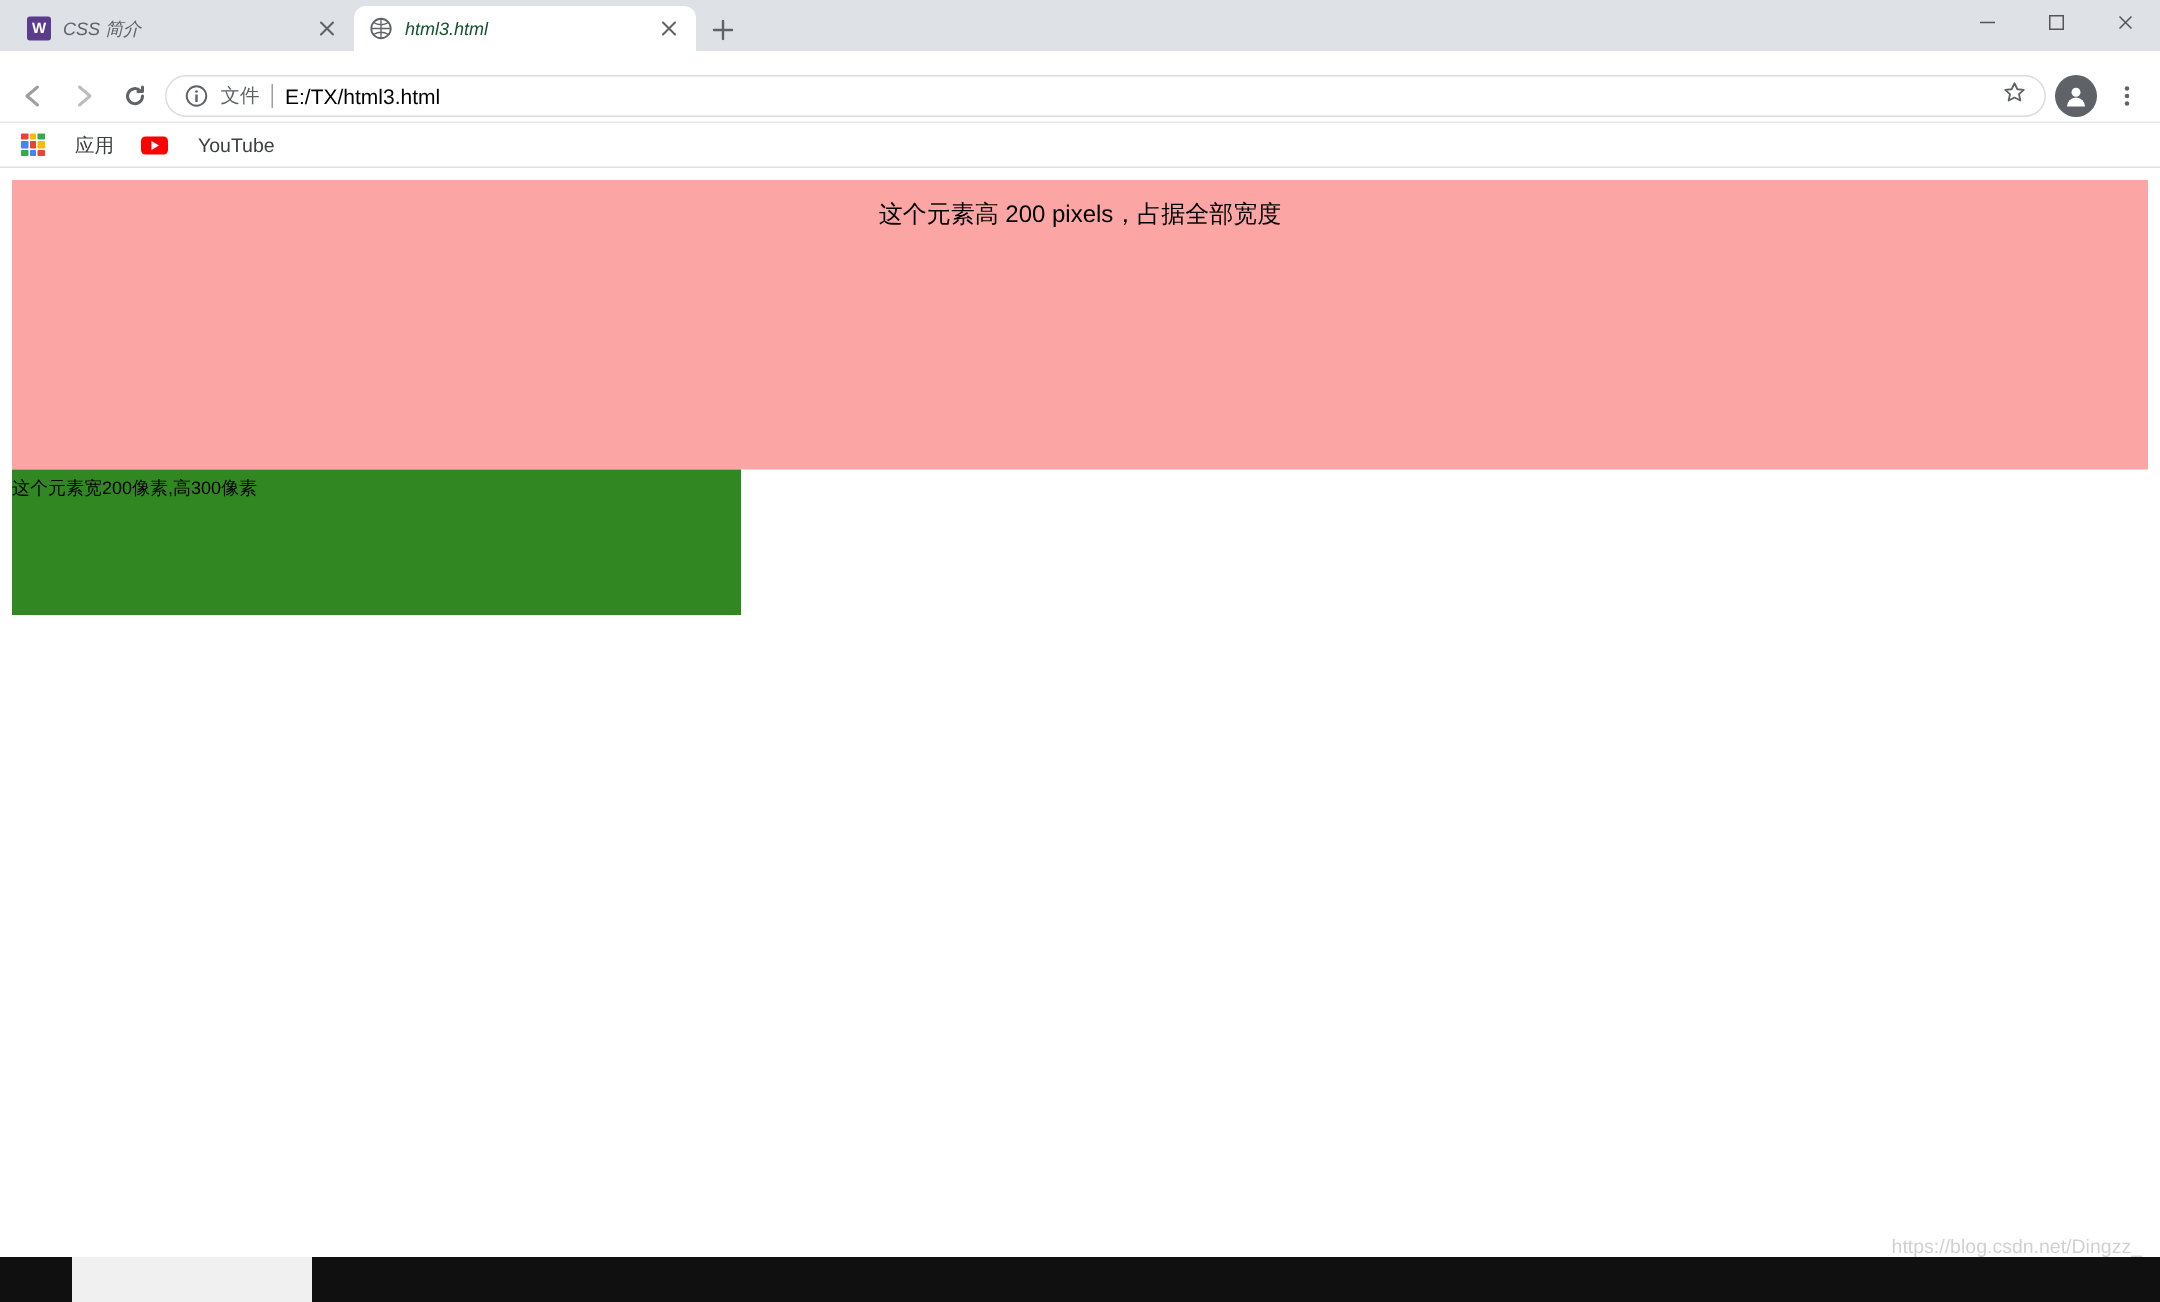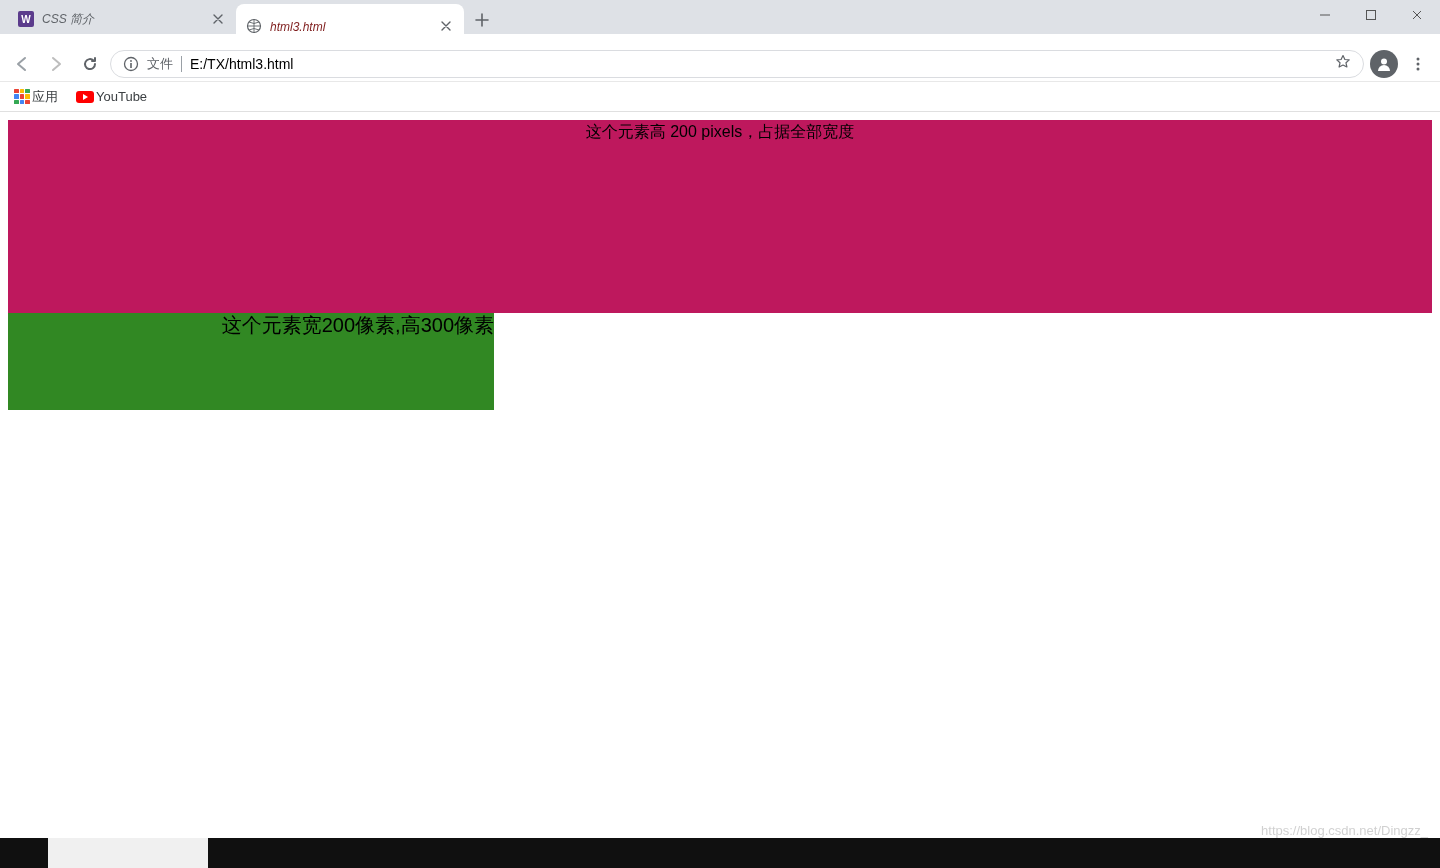--- a/index.html
+++ b/index.html
@@ -28,22 +28,21 @@
       width: 228px;
       padding: 0 10px;
       border-radius: 8px 8px 0 0;
       font-size: 12px;
       color: #5f6368;
       position: relative;
       gap: 8px;
     }
     .tab.active {
       background: #fff;
-      color: #7f1d1d;
-      align-items: flex-end;
+      color: #14532d;
     }
     .tab .favicon {
       width: 16px;
       height: 16px;
       display: inline-flex;
       align-items: center;
       justify-content: center;
       flex-shrink: 0;
     }
     .favicon.w3c {
@@ -175,21 +174,21 @@
       display: flex;
       align-items: center;
       padding: 0 8px;
       gap: 6px;
       border-bottom: 1px solid #e0e0e0;
       font-size: 13px;
     }
     .bm-item {
       display: flex;
       align-items: center;
-      gap: 2px;
+      gap: 20px;
       padding: 4px 6px;
       border-radius: 4px;
       color: #3c4043;
     }
     .apps-icon {
       width: 16px;
       height: 16px;
       display: grid;
       grid-template-columns: repeat(3, 1fr);
       grid-template-rows: repeat(3, 1fr);
@@ -224,34 +223,33 @@
     
     .viewport {
       position: relative;
       background: #fff;
       height: calc(100% - 34px - 36px - 30px - 30px);
       padding: 8px;
     }
     .box1 {
       width: 100%;
       height: 193px;
-      background: #be185d;
+      background: #fca5a5;
       color: #000;
       text-align: center;
       font-size: 16px;
       line-height: 24px;
-      padding-top: 0;
+      padding-top: 12px;
     }
     .box2 {
       width: 486px;
       height: 97px;
       background: #318823;
       color: #000;
-      text-align: right;
-      font-size: 20px;
+      font-size: 12px;
       line-height: 24px;
     }
 
     
     .taskbar {
       position: absolute;
       bottom: 0;
       left: 0;
       right: 0;
       height: 30px;

